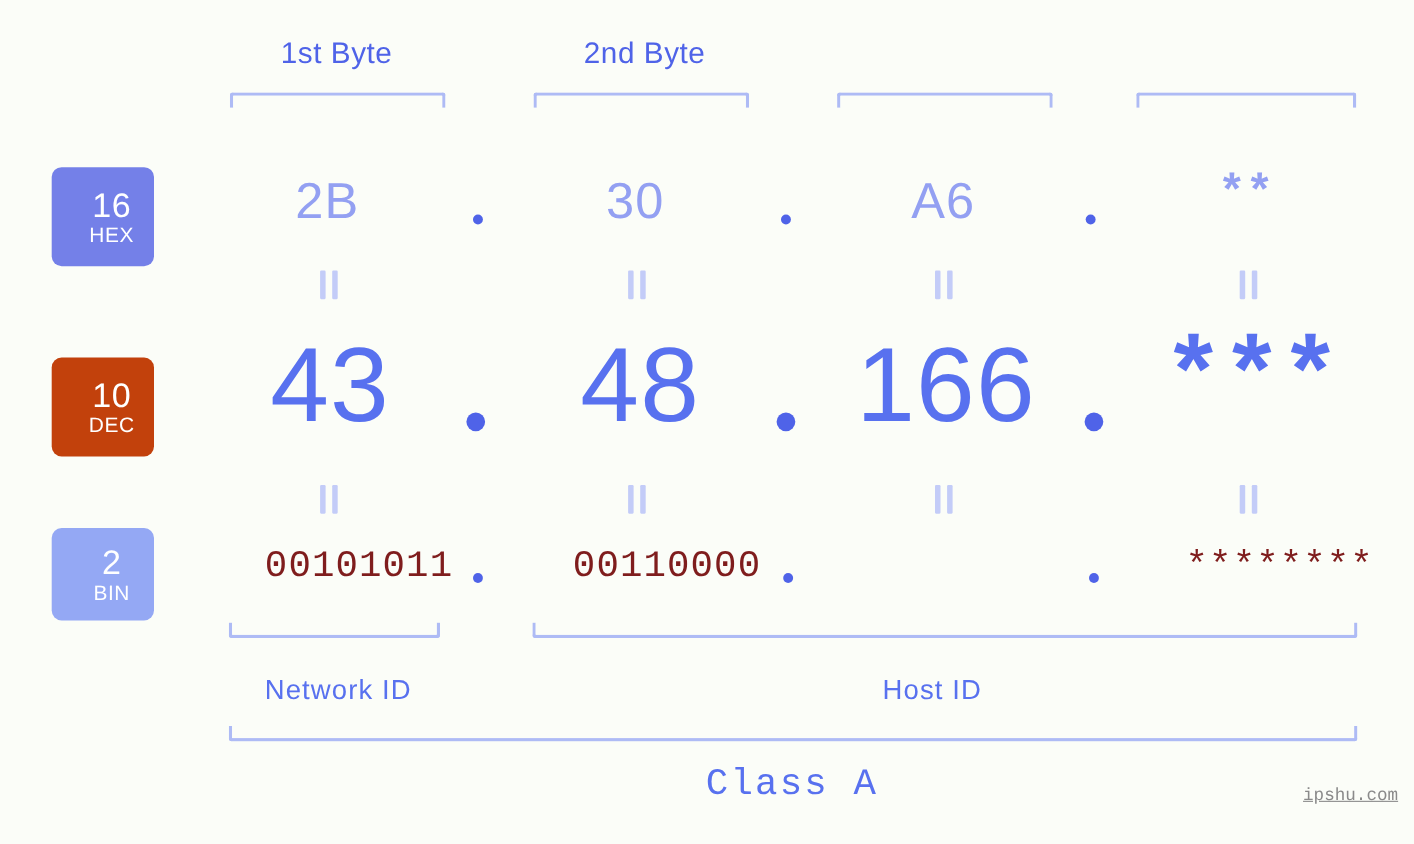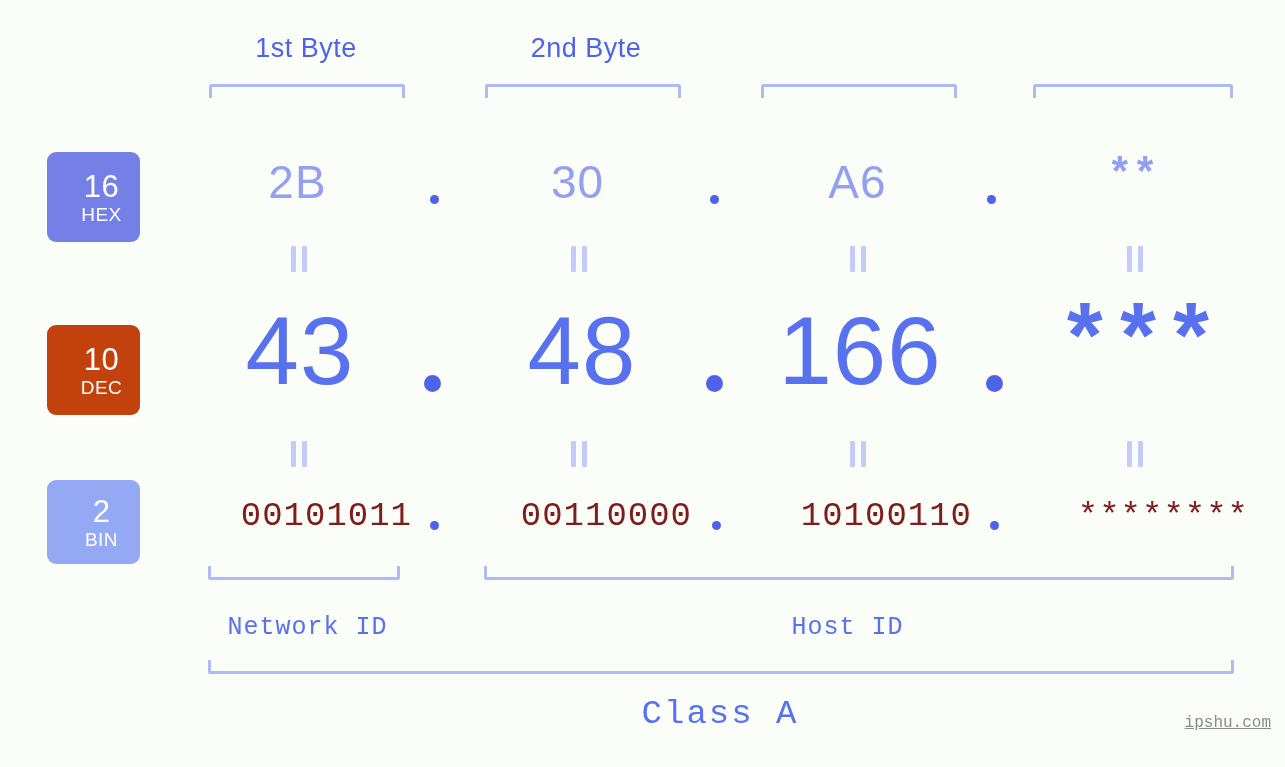--- a/index.html
+++ b/index.html
@@ -173,21 +173,21 @@
     width: 9px;
     height: 9px;
     border-radius: 50%;
     background: #4f63e8;
   }
 
   
   .id-label {
     position: absolute;
     text-align: center;
-    font-family: Liberation Mono, monospace;
+    font-family: Liberation Sans, sans-serif;
     font-size: 25px;
     color: #5871ef;
     letter-spacing: 1px;
     white-space: nowrap;
   }
   .class-label {
     position: absolute;
     text-align: center;
     font-family: "Liberation Mono", monospace;
     font-size: 34px;
@@ -289,21 +289,20 @@
     <span></span>
       <span></span>
   </div>
 
   <div class="bin-val" style="left:190px; width:222px;">00101011</div>
   <div class="bin-dot" style="left:430px;"></div>
 
   <div class="bin-val" style="left:470px; width:222px;">00110000</div>
   <div class="bin-dot" style="left:712px;"></div>
 
-  <div class="bin-val" style="left:750px; width:222px;">10100110</div>
   <div class="bin-dot" style="left:990px;"></div>
 
   <div class="bin-val" style="left:1027px; width:222px;">********</div>
 
   <div class="bracket-up" style="left:208px; top:566px; width:192px;"></div>
   <div class="bracket-up" style="left:484px; top:566px; width:750px;"></div>
 
   <div class="id-label" style="left:195px; top:613px; width:225px;">Network ID</div>
   <div class="id-label" style="left:735px; top:613px; width:225px;">Host ID</div>
 

